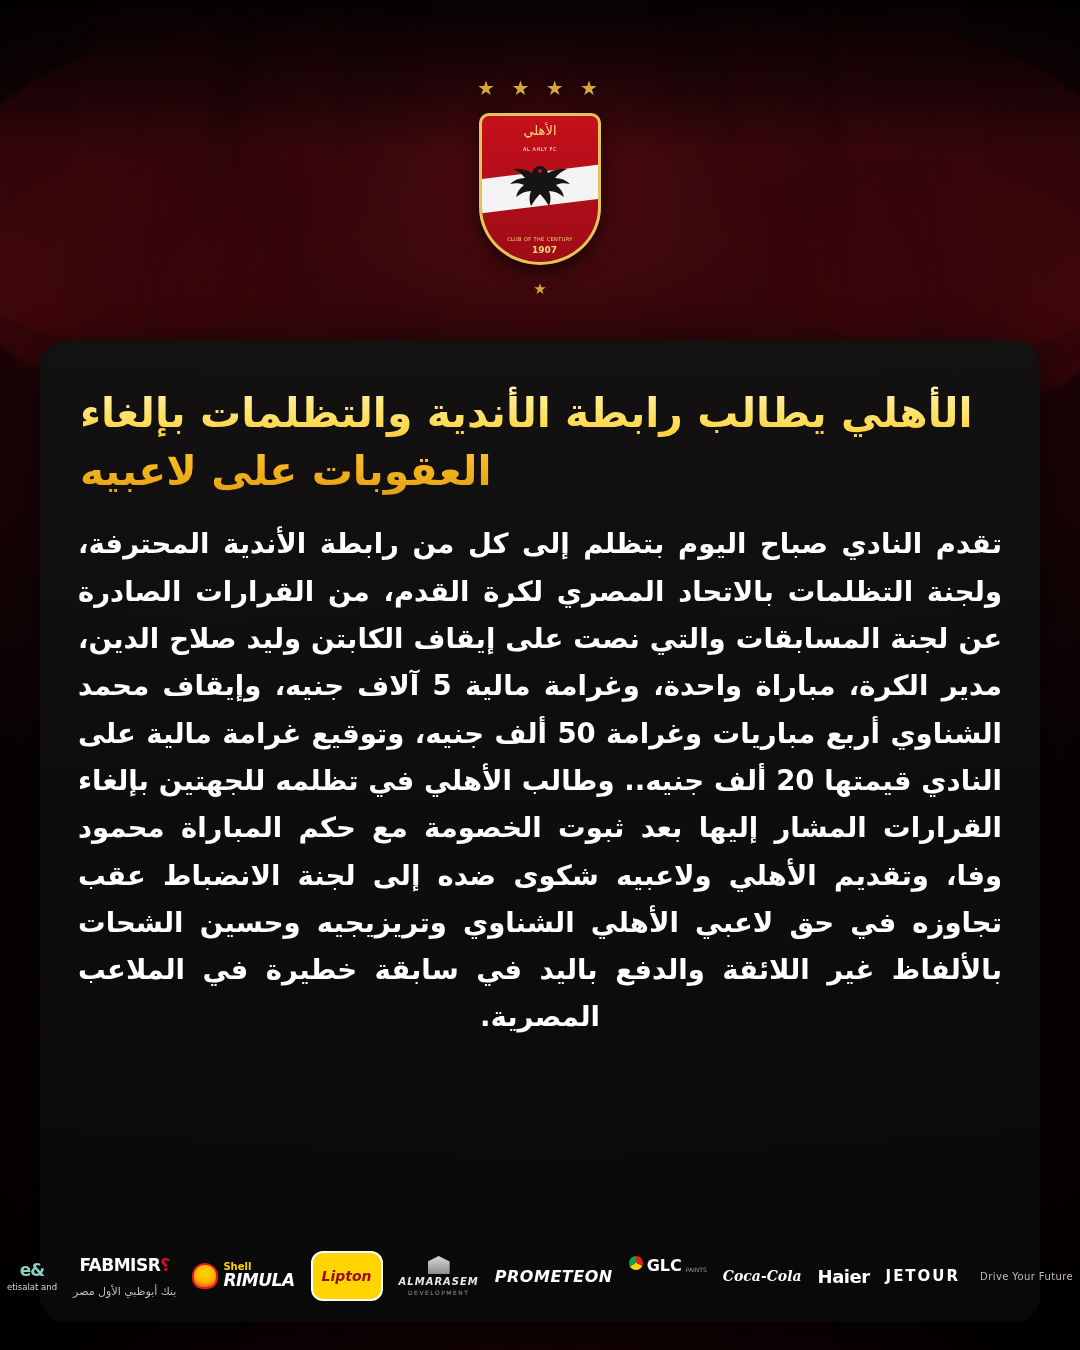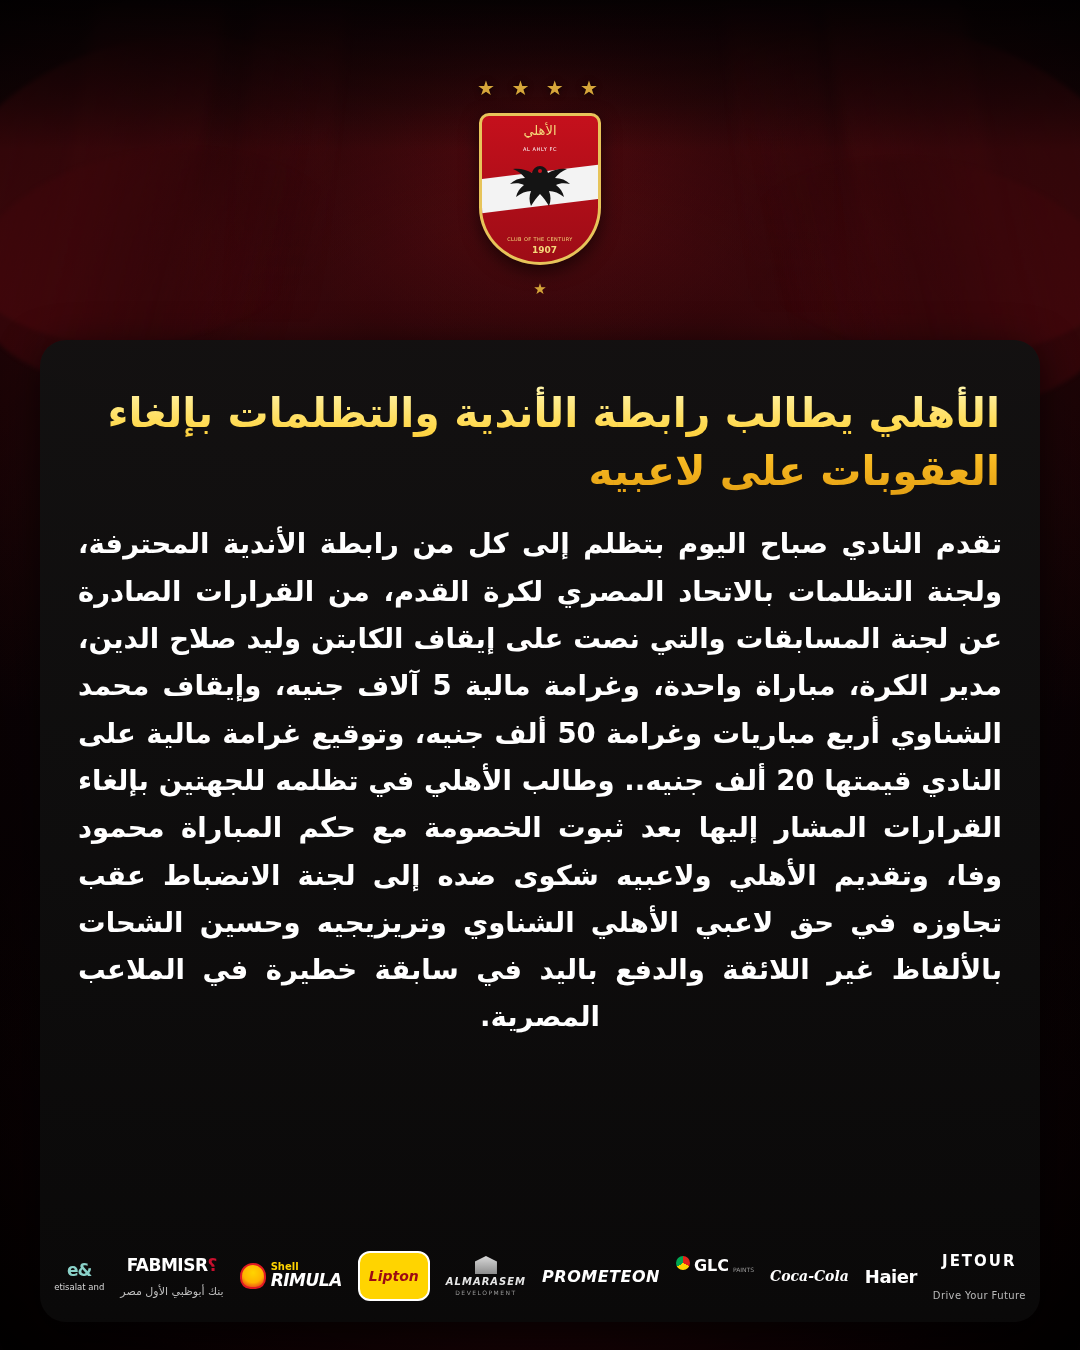--- a/index.html
+++ b/index.html
@@ -164,21 +164,21 @@
     background: linear-gradient(180deg, rgba(18,17,17,0.97) 0%, rgba(14,13,13,0.98) 55%, rgba(10,9,9,0.99) 100%);
     border-radius: 26px;
     box-shadow: 0 10px 40px rgba(0,0,0,.7);
     padding: 40px 34px 0;
     box-sizing: border-box;
     z-index: 6;
     display: flex;
     flex-direction: column;
   }
   .headline {
-    text-align: right;
+    text-align: left;
     font-size: 41px;
     font-weight: bold;
     line-height: 1.42;
     letter-spacing: -0.3px;
     margin: 4px 6px 20px;
     background: linear-gradient(180deg, #fff6b0 0%, #ffd84a 38%, #f6b720 68%, #e09c12 100%);
     -webkit-background-clip: text;
     background-clip: text;
     color: transparent;
     -webkit-text-fill-color: transparent;
@@ -242,21 +242,21 @@
   }
   .sp-alm .nm { color: #e7e7e7; font-size: 10px; font-weight: bold; letter-spacing: 1px; font-style: italic; }
   .sp-alm .sub { color: #9a9a9a; font-size: 6px; letter-spacing: 1.5px; }
   .sp-prom { color: #fff; font-size: 16px; font-weight: bold; letter-spacing: 0.5px; font-style: italic; }
   .sp-glc { display: flex; align-items: flex-start; gap: 4px; }
   .sp-glc .dot { width: 14px; height: 14px; border-radius: 50%; background: conic-gradient(#e2231a 0 33%, #ffd400 0 66%, #00a651 0 100%); }
   .sp-glc .txt { color: #fff; font-size: 16px; font-weight: bold; }
   .sp-glc .sub { color: #9a9a9a; font-size: 6px; margin-top: 10px; }
   .sp-coke { color: #fff; font-size: 14px; font-family: "DejaVu Serif", serif; font-style: italic; font-weight: bold; text-align: center; }
   .sp-haier { color: #fff; font-size: 18px; font-weight: bold; letter-spacing: -0.5px; }
-  .sp-jetour { flex-direction: column; gap: 20px; }
+  .sp-jetour { gap: 20px; }
   .sp-jetour .mark { color: #fff; font-size: 15px; font-weight: bold; letter-spacing: 2px; }
   .sp-jetour .nm { color: #b9b9b9; font-size: 10px; letter-spacing: .4px; }
 </style>
 </head>
 <body>
 
 <div class="bg">
   <div class="bg-streak streak-a"></div>
   <div class="bg-streak streak-b"></div>
   <div class="bg-streak streak-c"></div>

